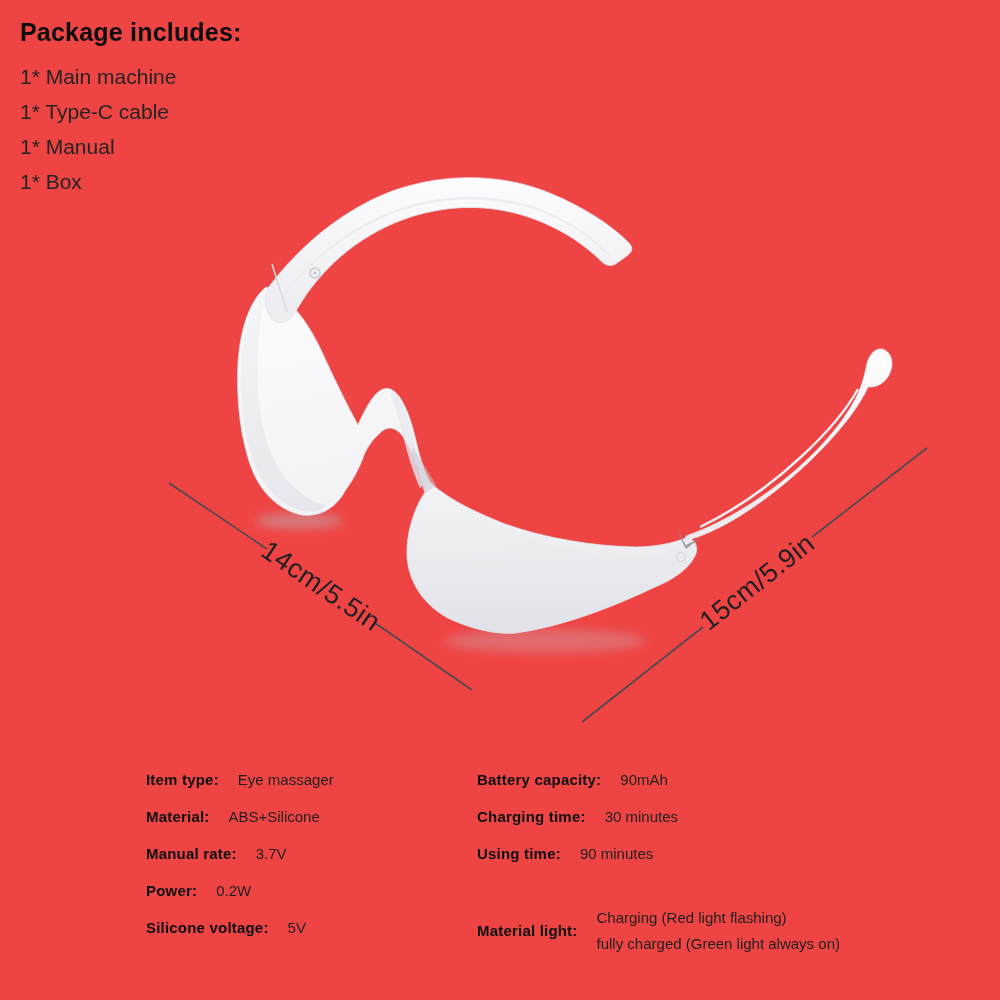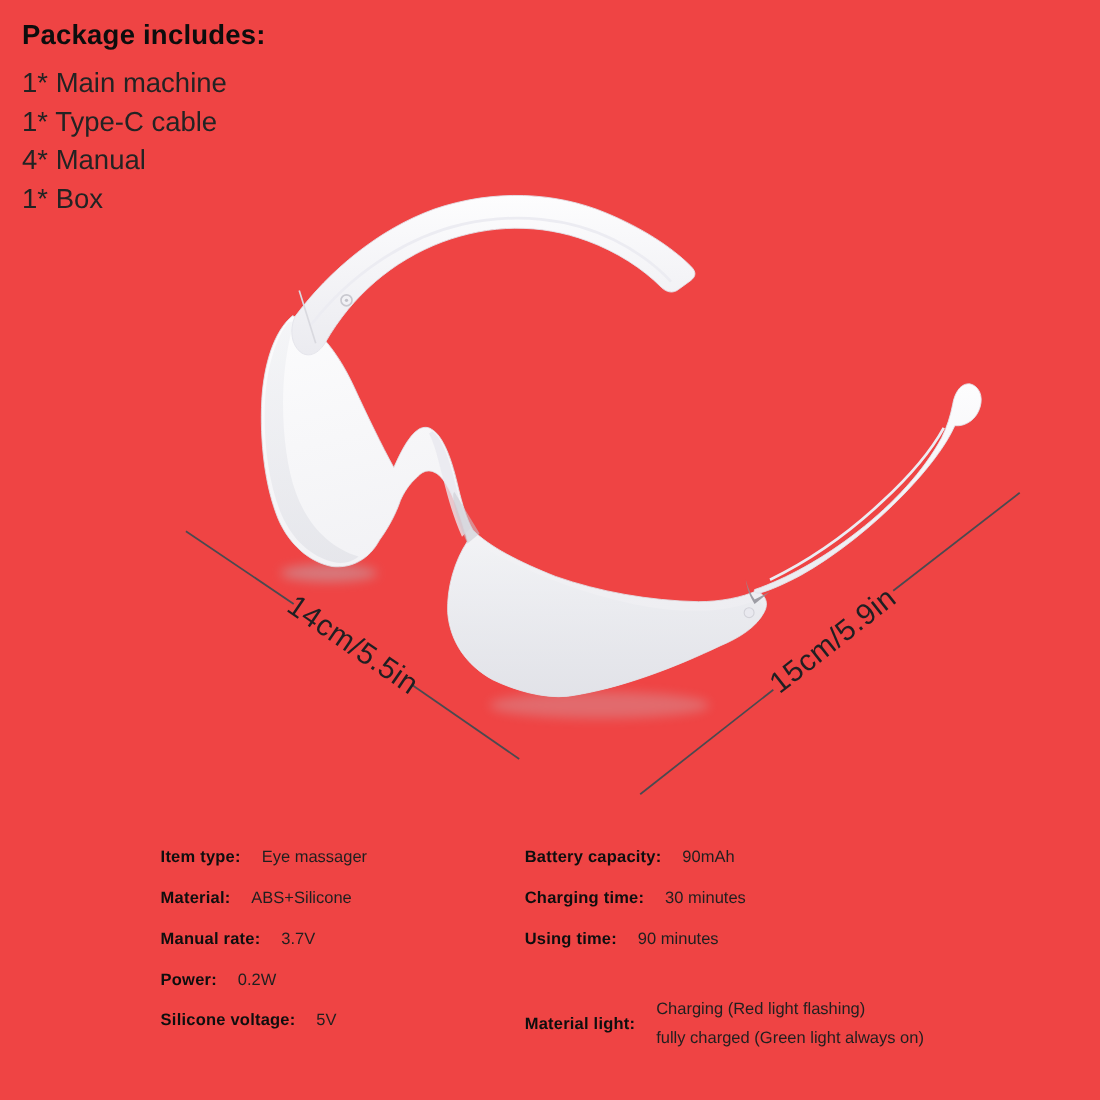--- a/index.html
+++ b/index.html
@@ -5,21 +5,21 @@
   html, body { margin: 0; padding: 0; background: #ffffff; }
   body { width: 1000px; height: 1000px; overflow: hidden;
          font-family: "Liberation Sans", sans-serif; color: #1b1b1b; }
   .stage { position: relative; width: 1000px; height: 1000px; background: #ef4444; }
 
   
   .package { position: absolute; left: 20px; top: 18px; }
   .package-title { font-size: 25px; font-weight: bold; color: #0d0d0d;
                    letter-spacing: 0.2px; margin: 0 0 12px 0; }
   .package-items { list-style: none; margin: 0; padding: 0; }
-  .package-items li { font-size: 25px; line-height: 35px; color: #232323; }
+  .package-items li { font-size: 21px; line-height: 35px; color: #232323; }
 
   
   .product-svg { position: absolute; left: 0; top: 0; width: 1000px; height: 1000px; }
   .dim-label { font-size: 27px; fill: #1f1f22; letter-spacing: 0.5px;
                font-family: "Liberation Sans", sans-serif; }
 
   
   .specs-col { position: absolute; top: 767px; }
   .specs-left  { left: 146px; width: 320px; }
   .specs-right { left: 477px; width: 500px; }
@@ -33,21 +33,21 @@
 </head>
 <body>
 
 <div class="stage">
 
   <div class="package">
     <h1 class="package-title">Package includes:</h1>
     <ul class="package-items">
       <li>1* Main machine</li>
       <li>1* Type-C cable</li>
-      <li>4* Manual</li>
+      <li>1* Manual</li>
       <li>1* Box</li>
     </ul>
   </div>
 
   <svg class="product-svg" viewBox="0 0 1000 1000">
     <defs>
       <linearGradient id="gTop" x1="0" y1="0" x2="0" y2="1">
         <stop offset="0" stop-color="#fdfdfe"></stop>
         <stop offset="1" stop-color="#ebebf0"></stop>
       </linearGradient>

